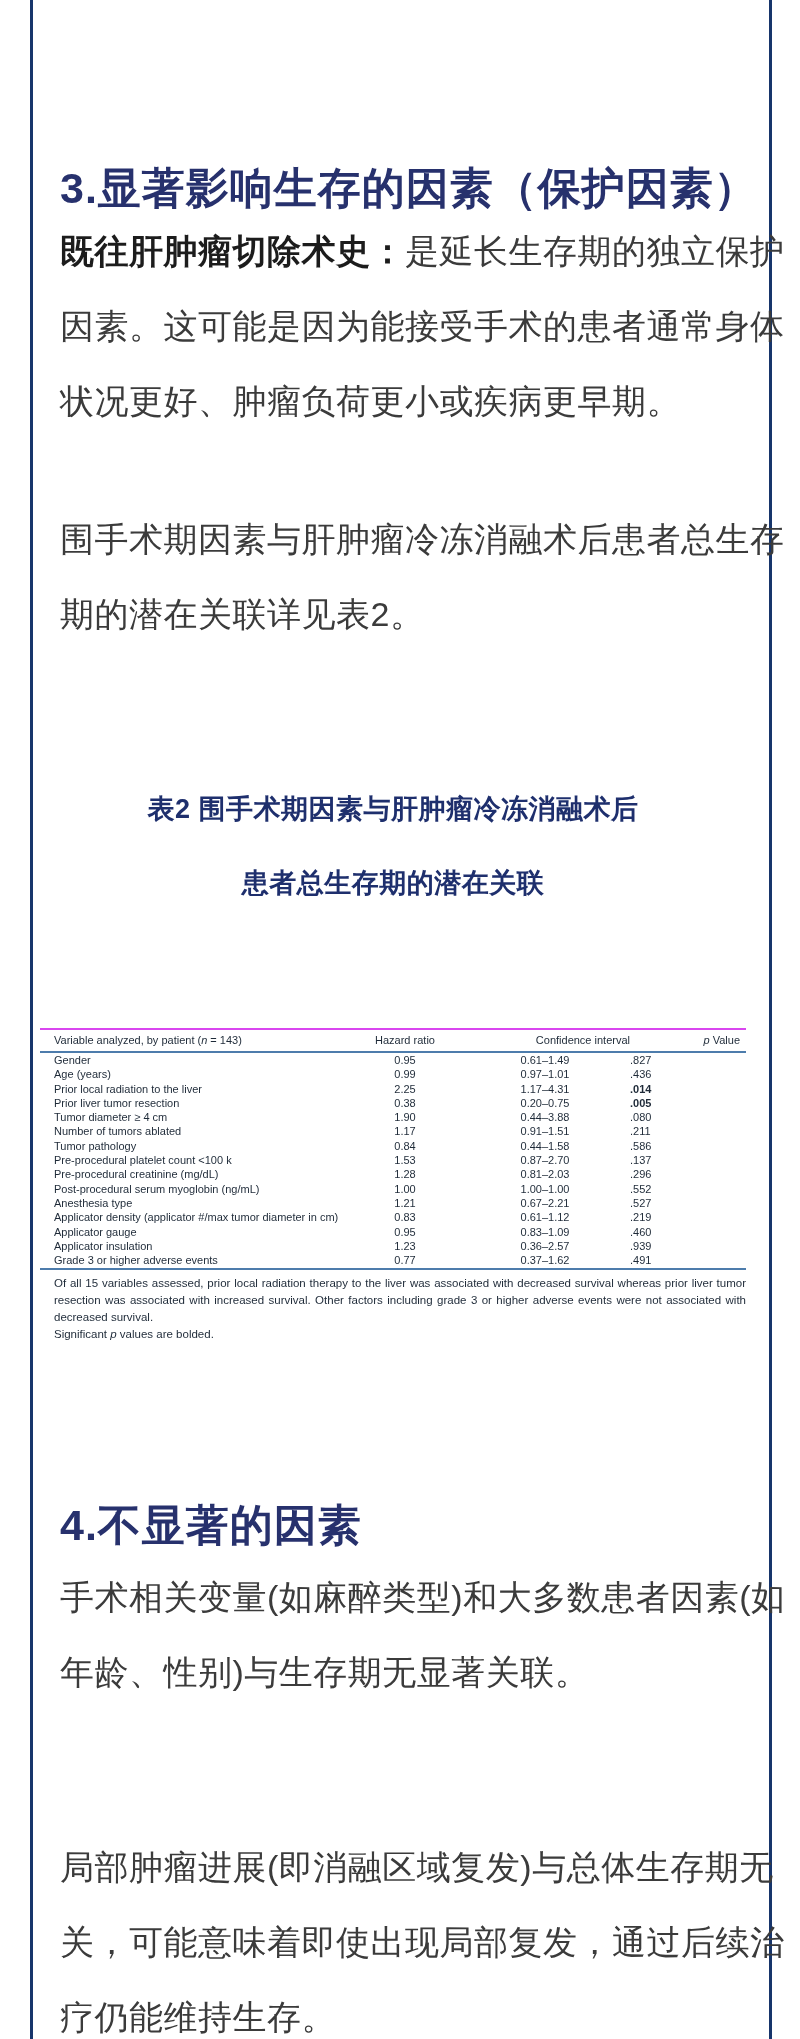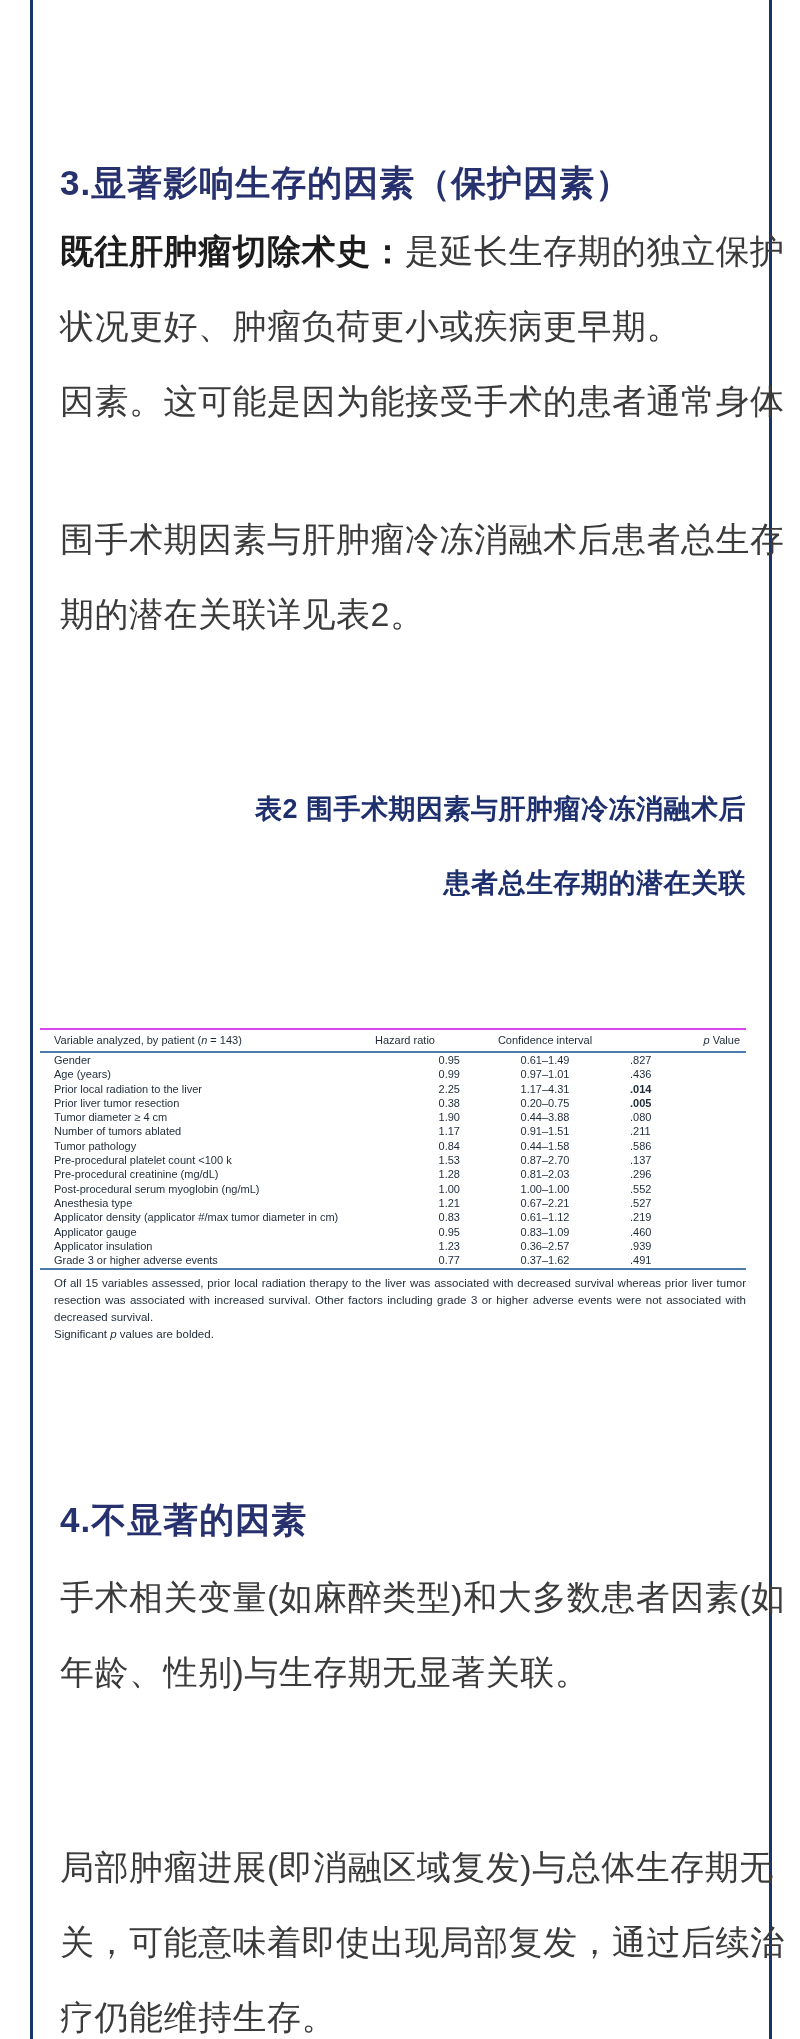--- a/index.html
+++ b/index.html
@@ -19,21 +19,21 @@
     height:2039px;
     background:#17356b;
   }
   .vrule.left  { left:30px; }
   .vrule.right { left:769px; }
 
   .sec-heading {
     position:absolute;
     left:60px;
     width:690px;
-    font-size:35px;
+    font-size:43px;
     font-weight:700;
     color:#27316d;
     letter-spacing:1px;
     white-space:nowrap;
   }
   #heading-3 { top:160px; }
   #heading-4 { top:1497px; }
 
   .para {
     position:absolute;
@@ -49,21 +49,21 @@
   #para-2 { top:502px; }
   #para-3 { top:1560px; }
   #para-4 { top:1830px; }
   .bold-lead { font-weight:700; color:#1c1c1c; }
 
   .table-title {
     position:absolute;
     left:40px;
     top:772px;
     width:706px;
-    text-align:right;
+    text-align:center;
     font-size:27px;
     font-weight:700;
     color:#1e2f6d;
     line-height:74px;
     letter-spacing:0.5px;
   }
 
   .table-figure {
     position:absolute;
     left:40px;
@@ -83,32 +83,32 @@
   table.data col.c4 { width:116px; }
   table.data thead th {
     font-weight:400;
     border-top:2px solid #d946ef;
     border-bottom:2px solid #4d7cac;
     padding:4px 0 5px 0;
     color:#1e2a38;
   }
   table.data th.h-var { text-align:left; padding-left:14px; }
   table.data th.h-hr  { text-align:center; }
-  table.data th.h-ci  { text-align:center; }
+  table.data th.h-ci  { text-align:right; }
   table.data th.h-p   { text-align:right; padding-right:6px; }
   table.data tbody td {
     height:14.3px;
     line-height:14.3px;
     padding:0;
     white-space:nowrap;
     overflow:hidden;
     color:#1e2a38;
   }
   table.data td.c-var { text-align:left; padding-left:14px; }
-  table.data td.c-hr  { text-align:right;margin-top:43px; }
+  table.data td.c-hr  { text-align:center;margin-top:43px; }
   table.data td.c-ci  { text-align:center; }
   table.data td.c-p   { text-align:left; padding-right:6px; }
   table.data tbody tr:last-child td { border-bottom:2px solid #4d7cac; padding-bottom:1px; }
   td.sig { font-weight:700; }
 
   .footnote {
     margin-top:5px;
     font-size:11.5px;
     line-height:17px;
     color:#1e2a38;
@@ -123,22 +123,22 @@
 
 <div class="page">
 
   <div class="vrule left"></div>
   <div class="vrule right"></div>
 
   <div class="sec-heading" id="heading-3">3.显著影响生存的因素（保护因素）</div>
 
   <div class="para" id="para-1">
     <div class="line"><span class="bold-lead">既往肝肿瘤切除术史：</span><span>是延长生存期的独立保护</span></div>
+    <div class="line">因素。这可能是因为能接受手术的患者通常身体</div>
     <div class="line">状况更好、肿瘤负荷更小或疾病更早期。</div>
-    <div class="line">因素。这可能是因为能接受手术的患者通常身体</div>
   </div>
 
   <div class="para" id="para-2">
     <div class="line">围手术期因素与肝肿瘤冷冻消融术后患者总生存</div>
     <div class="line">期的潜在关联详见表2。</div>
   </div>
 
   <div class="table-title">
     <div>表2  围手术期因素与肝肿瘤冷冻消融术后</div>
     <div>患者总生存期的潜在关联</div>

